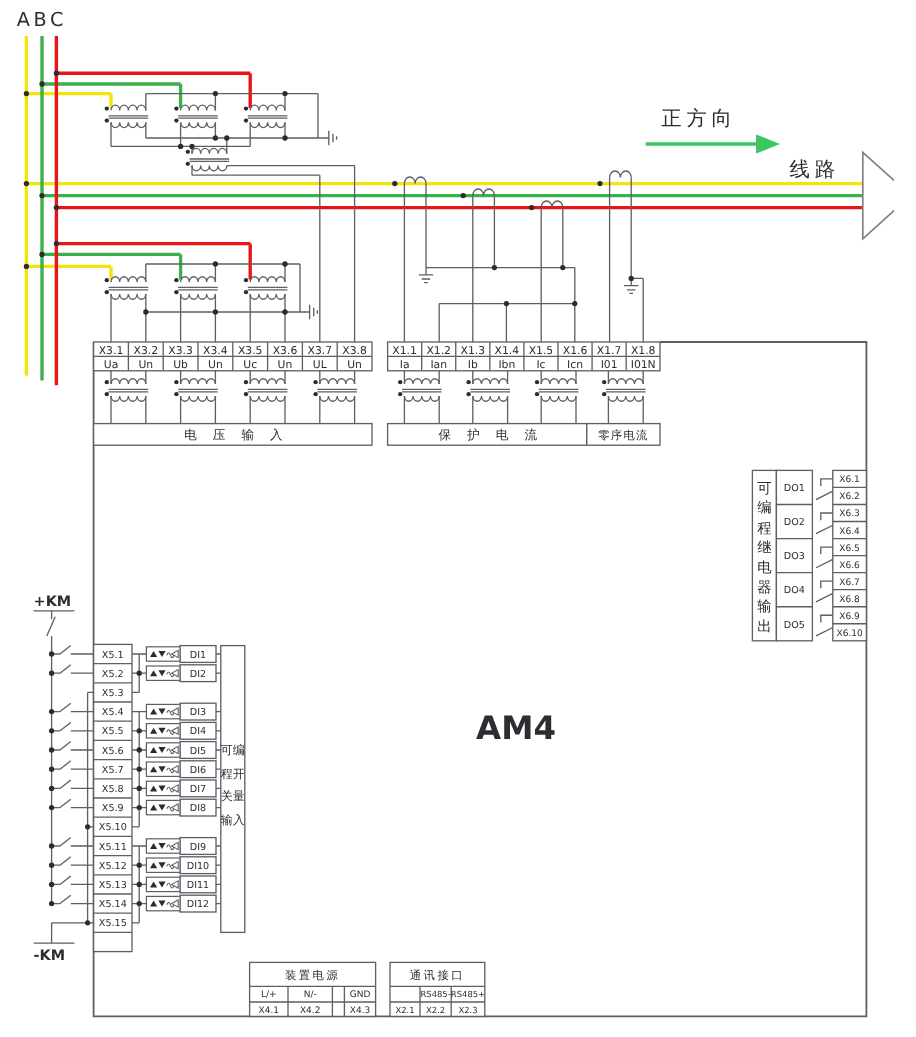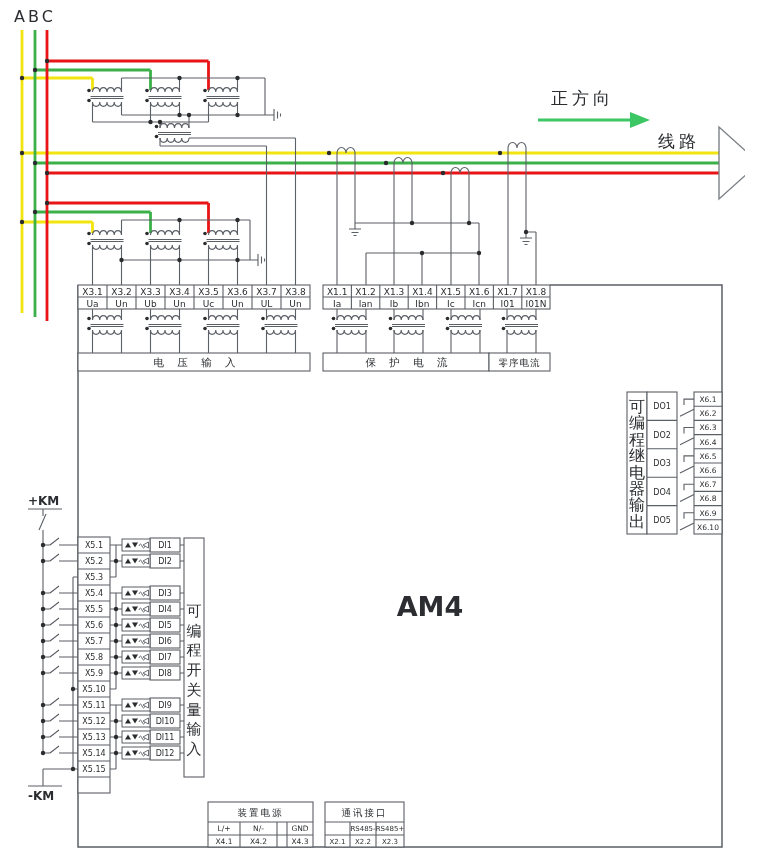--- a/index.html
+++ b/index.html
@@ -1,21 +1,21 @@
 <!DOCTYPE html>
 <html><head>
 <meta charset="utf-8">
 <style>
   html,body{margin:0;padding:0;background:#fff;}
   body{font-family:"DejaVu Sans",sans-serif;}
   #stage{position:relative;width:745px;height:864px;background:#fff;overflow:hidden;}
   #stage svg{position:absolute;left:0;top:0;}
   .vlabel{position:absolute;width:20px;text-align:center;word-break:break-all;color:#2b2d30;}
-  .vlabel.relay{left:627px;top:399px;font-size:16px;line-height:16.4px;}
-  .vlabel.di{left:184px;top:602px;font-size:15px;line-height:19.7px;}
+  .vlabel.relay{left:627px;top:399px;font-size:12px;line-height:16.4px;}
+  .vlabel.di{left:184px;top:616px;font-size:10px;line-height:19.7px;}
   text{fill:#2b2d30;font-family:"DejaVu Sans",sans-serif;}
   .t9{font-size:9px;} .t8{font-size:8px;} .t75{font-size:7.5px;} .t7{font-size:7px;}
   .t10{font-size:10.5px;letter-spacing:5px;} .t10b{font-size:9.5px;letter-spacing:1px;}
   .hdr{font-size:9.5px;letter-spacing:2px;}
   .big{font-size:16px;letter-spacing:3px;}
   .cjk17{font-size:17px;letter-spacing:4px;}
   .am4{font-size:27px;font-weight:bold;}
   .mid{text-anchor:middle;}
 </style>
 </head>

